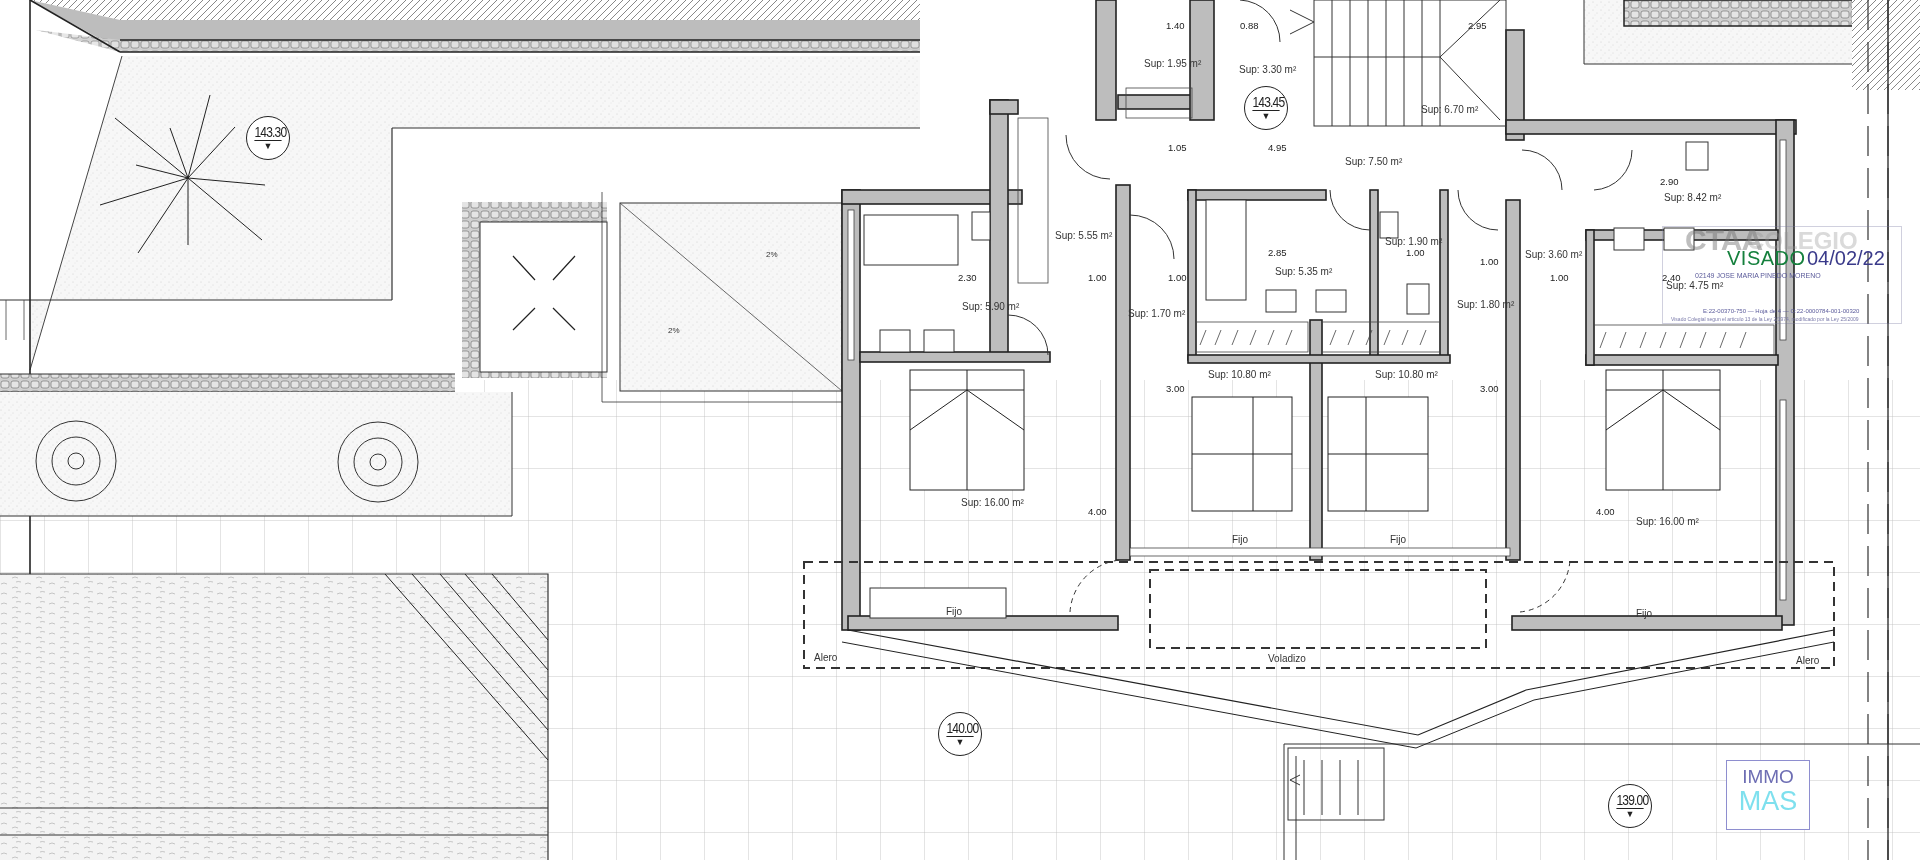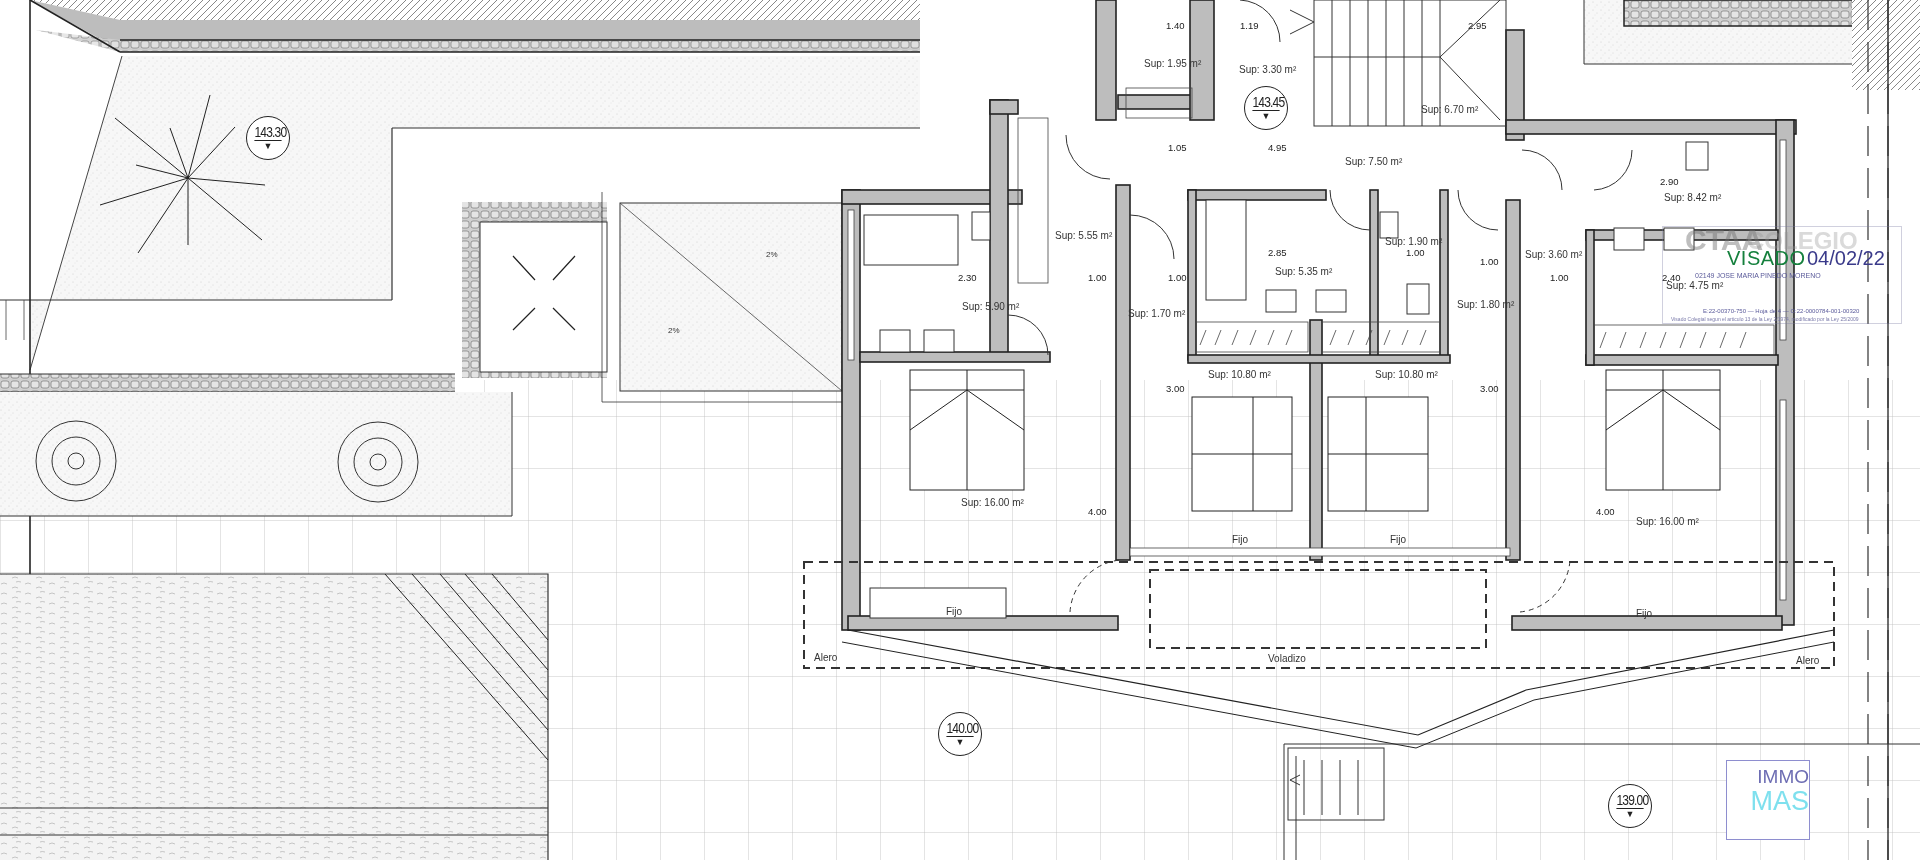--- a/index.html
+++ b/index.html
@@ -12,21 +12,21 @@
   .level i{display:block;font-style:normal;font-size:9px;line-height:10px;color:#222;}
   .stamp{position:absolute;left:1662px;top:226px;width:238px;height:96px;border:1px solid rgba(120,120,160,0.35);}
   .stamp .big{position:absolute;left:22px;top:-4px;font-size:30px;font-weight:bold;color:rgba(110,110,110,0.45);letter-spacing:-1px;}
   .stamp .big2{position:absolute;left:84px;top:0px;font-size:24px;font-weight:bold;color:rgba(150,150,150,0.35);}
   .stamp .big3{position:absolute;left:10px;top:42px;font-size:28px;font-weight:bold;color:rgba(150,150,150,0.3);}
   .stamp .visado{position:absolute;left:32px;top:20px;font-size:20px;color:#15803d;letter-spacing:0.5px;margin-left:32px;}
   .stamp .date{position:absolute;left:144px;top:20px;font-size:20px;color:#3a3a8a;}
   .stamp .name{position:absolute;left:32px;top:45px;font-size:7px;color:#5a5a9a;}
   .stamp .ref{position:absolute;left:40px;top:81px;font-size:6px;color:#5a5a9a;}
   .stamp .law{position:absolute;left:8px;top:89px;font-size:5px;color:#7a7aaa;}
-  .logo{position:absolute;left:1726px;top:760px;width:84px;height:80px;border:1.5px solid #8e8ecf;background:#fff;box-sizing:border-box;text-align:right;}
+  .logo{position:absolute;left:1726px;top:760px;width:84px;height:70px;border:1.5px solid #8e8ecf;background:#fff;box-sizing:border-box;text-align:center;}
   .logo .l1{display:block;font-size:19px;color:#6d6db3;margin-top:6px;line-height:20px;letter-spacing:0px;}
   .logo .l2{display:block;font-size:27px;color:#7ee0ee;line-height:28px;font-weight:normal;}
 </style>
 </head>
 <body>
 
 <svg id="plan" viewBox="0 0 1920 860" xmlns="http://www.w3.org/2000/svg">
   <defs>
     <pattern id="stipple" width="8" height="8" patternUnits="userSpaceOnUse">
       <rect width="8" height="8" fill="#f7f7f7"></rect>
@@ -238,21 +238,21 @@
 <div class="lbl" style="left:1457px;top:299px;">Sup: 1.80 m²</div>
 <div class="lbl" style="left:1525px;top:249px;">Sup: 3.60 m²</div>
 <div class="lbl" style="left:1664px;top:192px;">Sup: 8.42 m²</div>
 <div class="lbl" style="left:1666px;top:280px;">Sup: 4.75 m²</div>
 <div class="lbl" style="left:1208px;top:369px;">Sup: 10.80 m²</div>
 <div class="lbl" style="left:1375px;top:369px;">Sup: 10.80 m²</div>
 <div class="lbl" style="left:961px;top:497px;">Sup: 16.00 m²</div>
 <div class="lbl" style="left:1636px;top:516px;">Sup: 16.00 m²</div>
 
 <div class="dim" style="left:1166px;top:20px;">1.40</div>
-<div class="dim" style="left:1240px;top:20px;">1.19</div>
+<div class="dim" style="left:1240px;top:20px;">0.88</div>
 <div class="dim" style="left:1468px;top:20px;">2.95</div>
 <div class="dim" style="left:1268px;top:142px;">4.95</div>
 <div class="dim" style="left:1168px;top:142px;">1.05</div>
 <div class="dim" style="left:1088px;top:272px;">1.00</div>
 <div class="dim" style="left:958px;top:272px;">2.30</div>
 <div class="dim" style="left:1168px;top:272px;">1.00</div>
 <div class="dim" style="left:1268px;top:247px;">2.85</div>
 <div class="dim" style="left:1406px;top:247px;">1.00</div>
 <div class="dim" style="left:1480px;top:256px;">1.00</div>
 <div class="dim" style="left:1550px;top:272px;">1.00</div>

